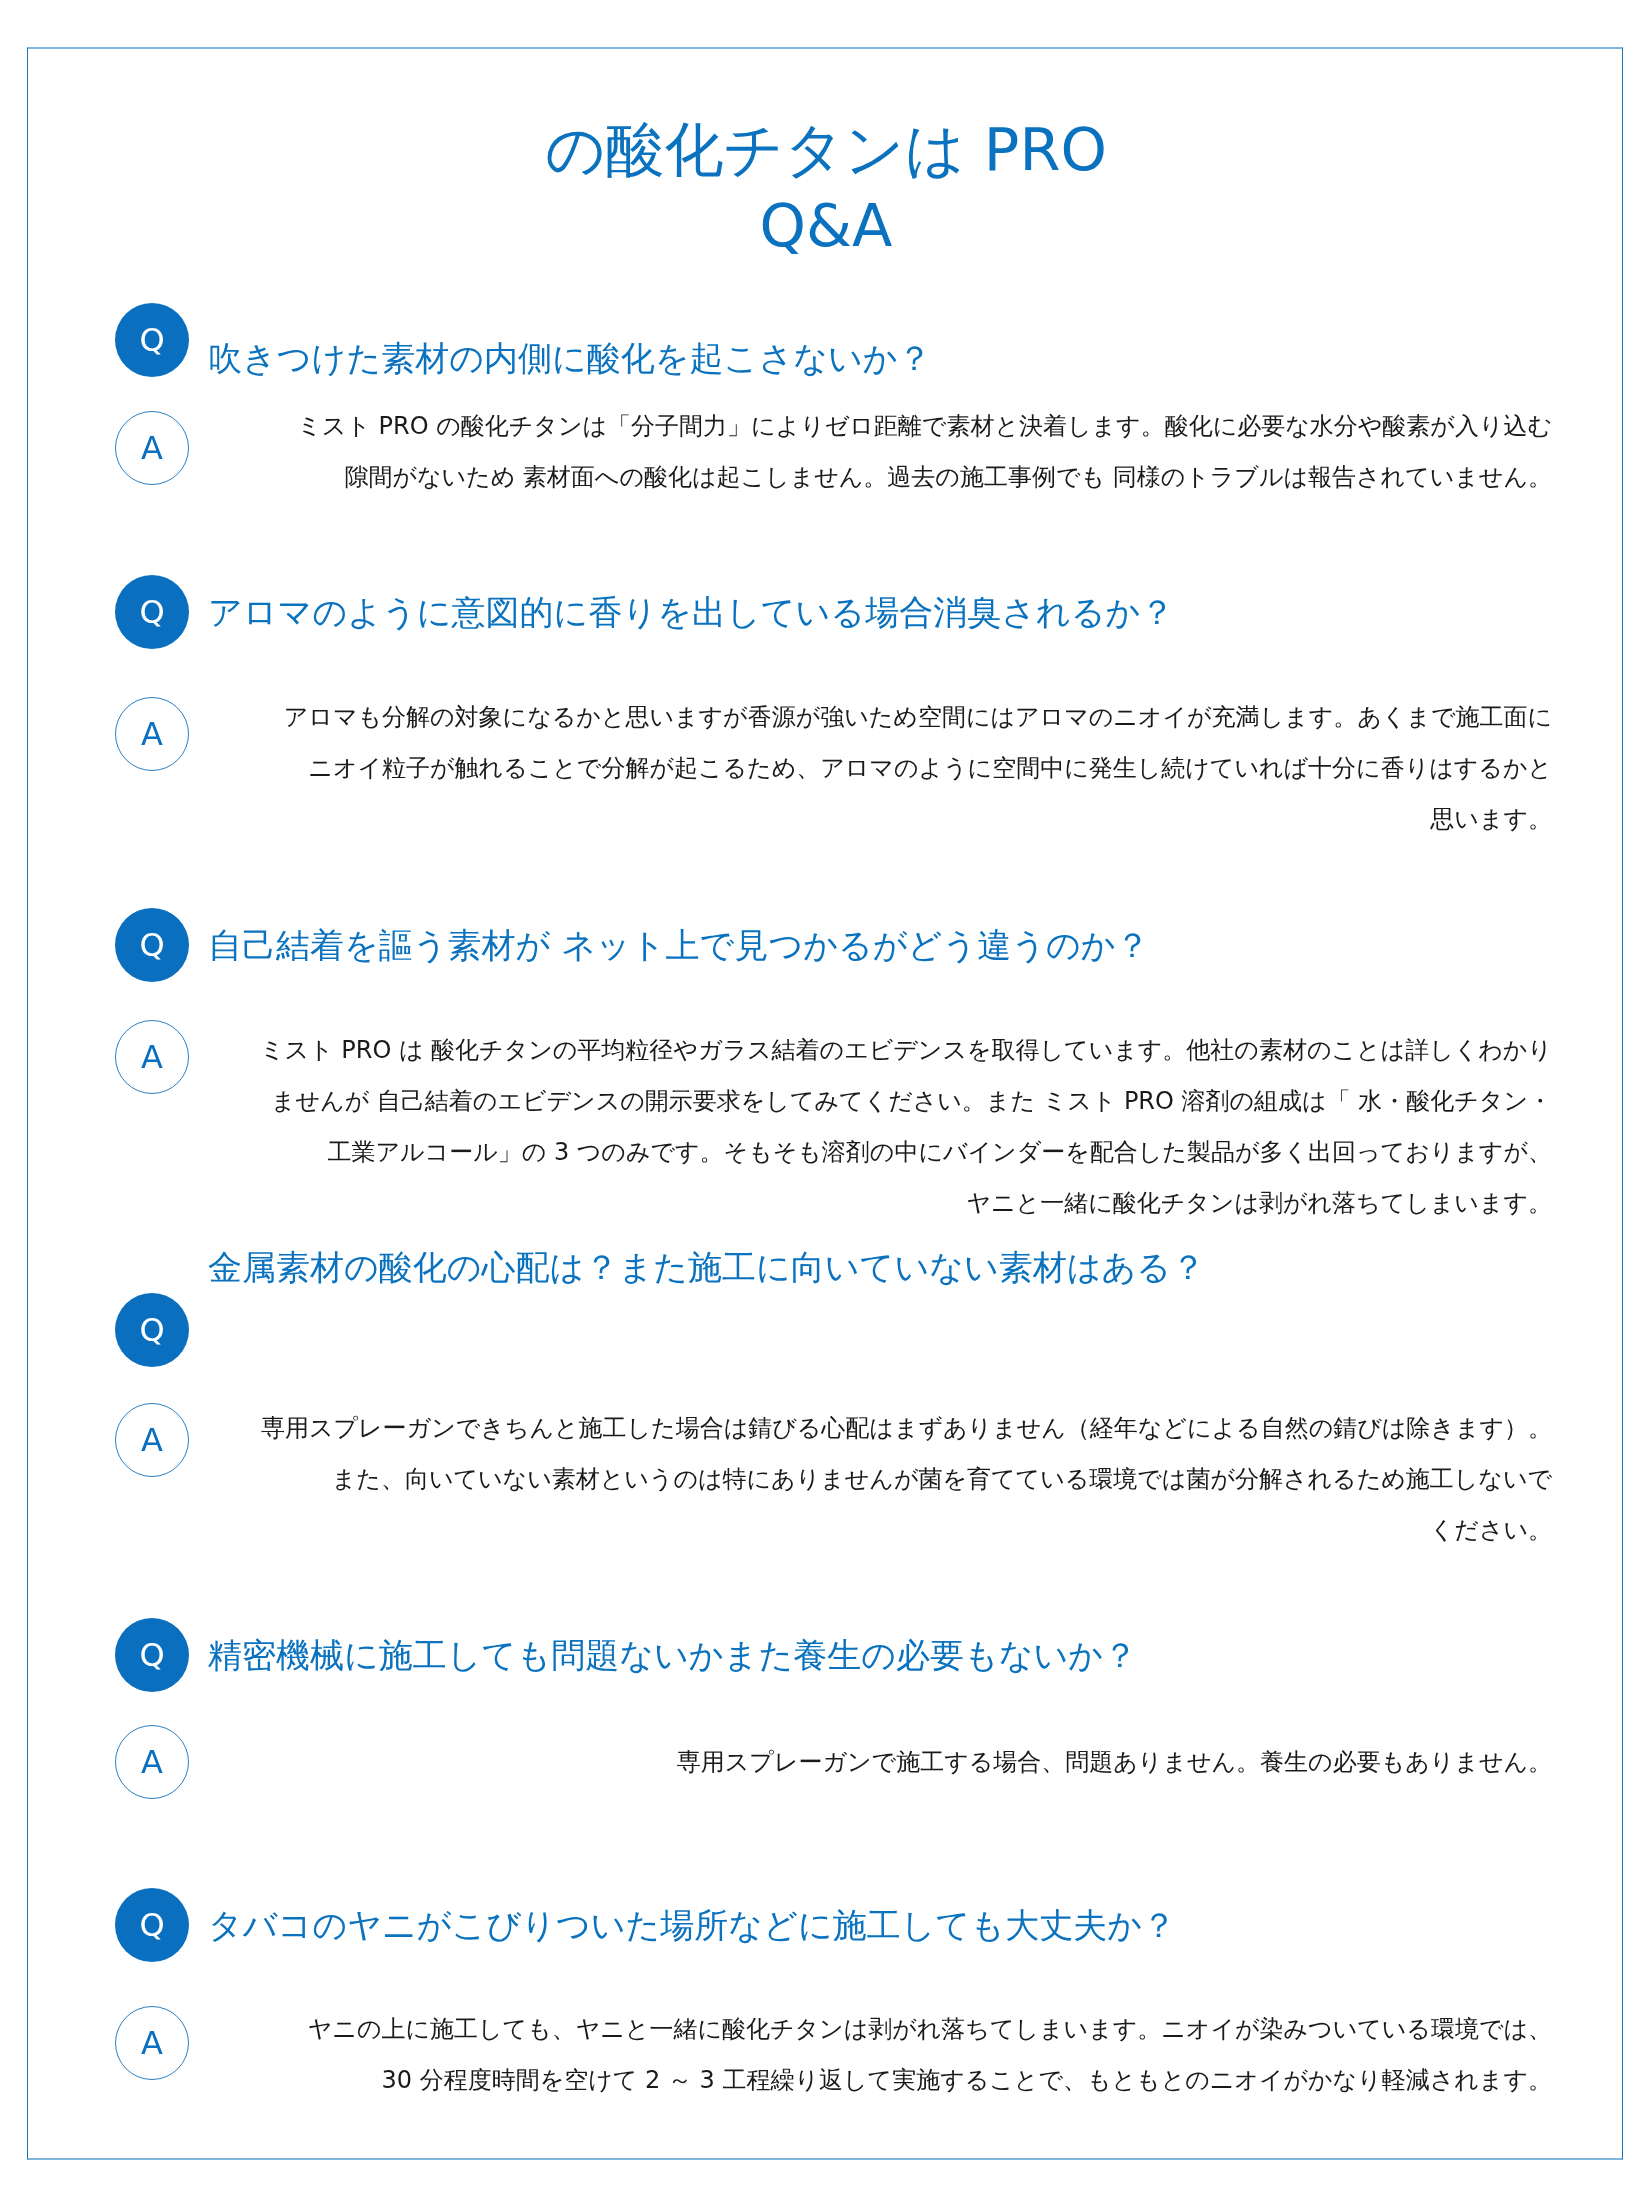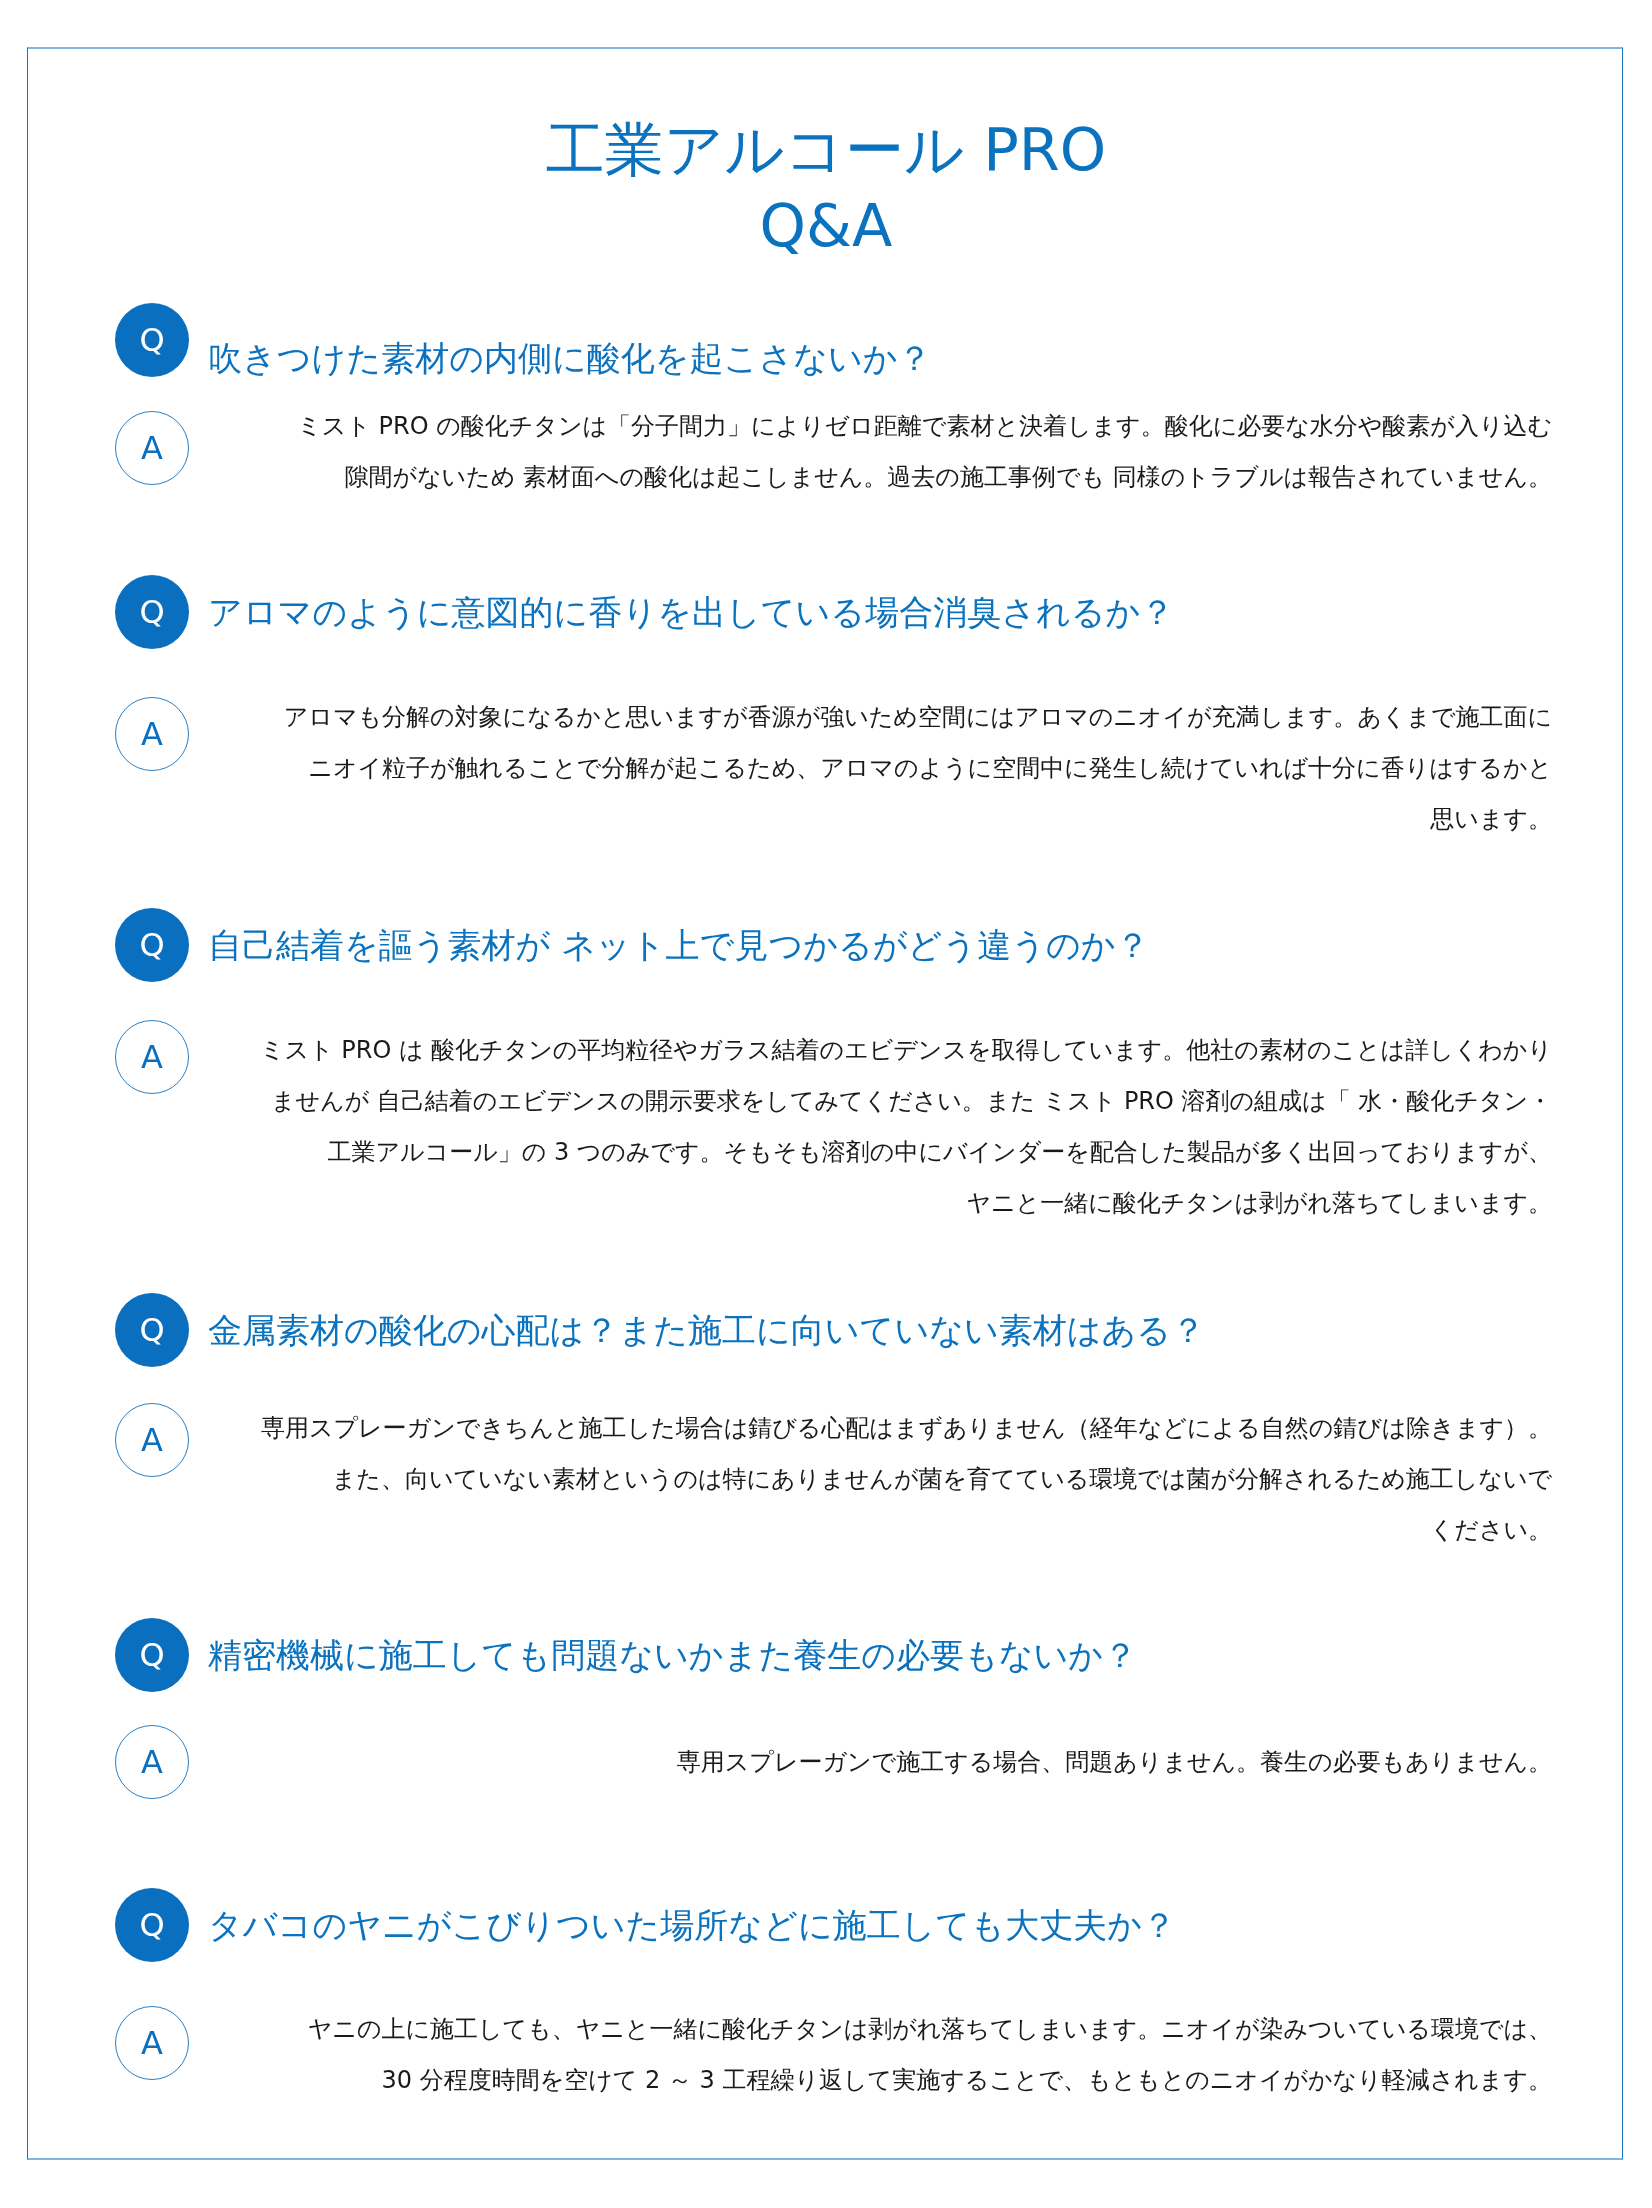--- a/index.html
+++ b/index.html
@@ -22,21 +22,21 @@
   .atext { position:absolute; left:208px; width:1344px; color:#1a1a1a; font-size:24px;
            line-height:51px; }
   .atext .line { display:block; white-space:nowrap;text-align:right; }
 </style>
 </head>
 <body>
 
 <div class="frame"></div>
 
 <div class="title">
-  <div>工業アルコール PRO</div>
+  <div>の酸化チタンは PRO</div>
   <div>Q&amp;A</div>
 </div>
 
 <div class="qa">
   <div class="badge q" style="top:303px">Q</div>
   <div class="qtext" style="top:337px">吹きつけた素材の内側に酸化を起こさないか？</div>
   <div class="badge a" style="top:411px">A</div>
   <div class="atext" style="top:401px">
     <span class="line">ミスト PRO の酸化チタンは「分子間力」によりゼロ距離で素材と決着します。酸化に必要な水分や酸素が入り込む</span>
     <span class="line">隙間がないため 素材面への酸化は起こしません。過去の施工事例でも 同様のトラブルは報告されていません。</span>
@@ -61,21 +61,21 @@
   <div class="atext" style="top:1025px">
     <span class="line">ミスト PRO は 酸化チタンの平均粒径やガラス結着のエビデンスを取得しています。他社の素材のことは詳しくわかり</span>
     <span class="line">ませんが 自己結着のエビデンスの開示要求をしてみてください。また ミスト PRO 溶剤の組成は「 水・酸化チタン・</span>
     <span class="line">工業アルコール」の 3 つのみです。そもそも溶剤の中にバインダーを配合した製品が多く出回っておりますが、</span>
     <span class="line">ヤニと一緒に酸化チタンは剥がれ落ちてしまいます。</span>
   </div>
 </div>
 
 <div class="qa">
   <div class="badge q" style="top:1293px">Q</div>
-  <div class="qtext" style="top:1309px">金属素材の酸化の心配は？また施工に向いていない素材はある？</div>
+  <div class="qtext" style="top:1246px">金属素材の酸化の心配は？また施工に向いていない素材はある？</div>
   <div class="badge a" style="top:1403px">A</div>
   <div class="atext" style="top:1403px">
     <span class="line">専用スプレーガンできちんと施工した場合は錆びる心配はまずありません（経年などによる自然の錆びは除きます）。</span>
     <span class="line">また、向いていない素材というのは特にありませんが菌を育てている環境では菌が分解されるため施工しないで</span>
     <span class="line">ください。</span>
   </div>
 </div>
 
 <div class="qa">
   <div class="badge q" style="top:1618px">Q</div>

